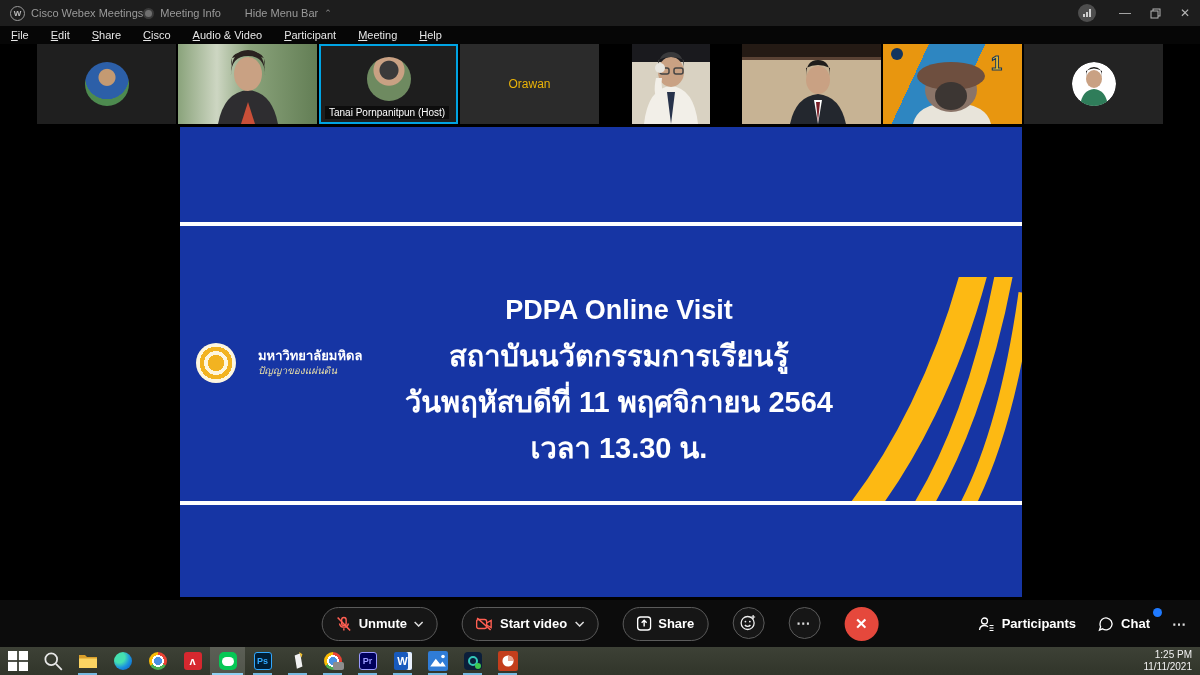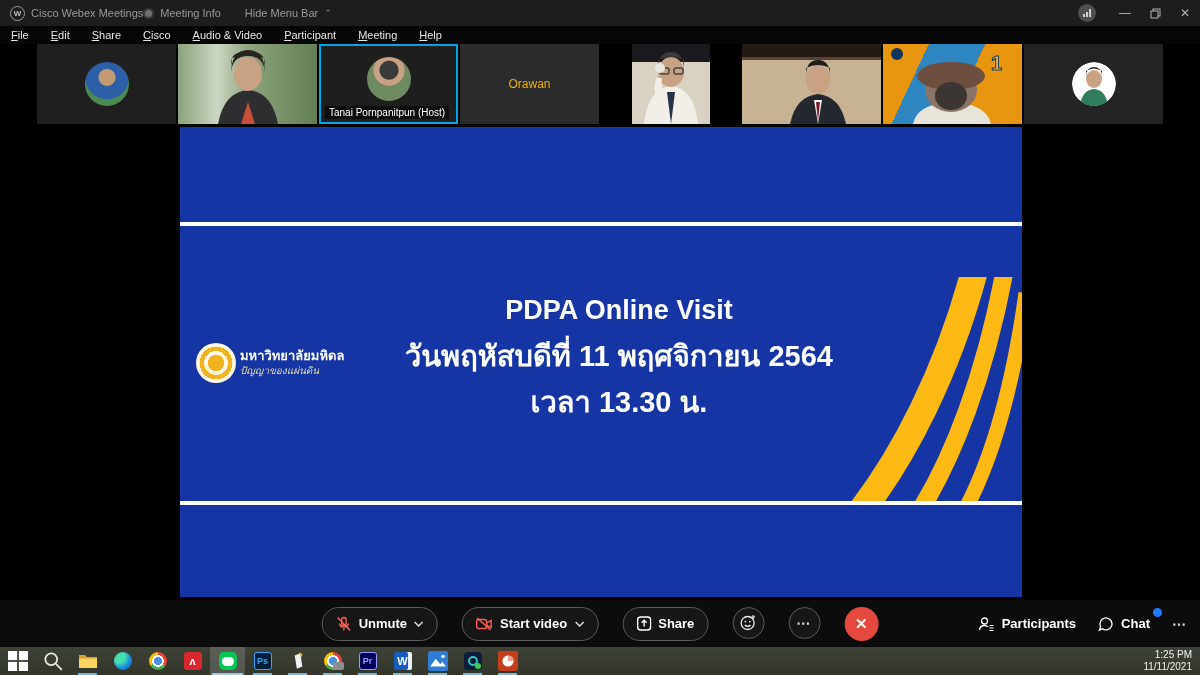--- a/index.html
+++ b/index.html
@@ -49,21 +49,21 @@
   
   #stage { position:absolute; left:0; top:124px; width:1200px; height:476px; background:#000; }
   #slide { position:absolute; left:180px; top:3px; width:842px; height:470px;
            background:#1635a4; overflow:hidden; }
   .slide-line { position:absolute; left:0; width:842px; height:4px; background:#fff; }
   #slide-text { position:absolute; left:0; top:160px; width:842px; text-align:center;
                 padding-left:36px; color:#fff; font-weight:600; }
   #slide-text div { line-height:46px; }
   .t-latin { font-size:27px; }
   .t-thai  { font-size:29px; }
-  #mu-logo { position:absolute; left:16px; top:216px; display:flex; align-items:center; gap:4px; }
+  #mu-logo { position:absolute; left:16px; top:216px; display:flex; align-items:center; gap:22px; }
   .mu-emblem { width:40px; height:40px; border-radius:50%;
                background:radial-gradient(circle, #f2b321 0 28%, #fdf6e0 28% 42%,
                            #f2b321 42% 58%, #fdf6e0 58% 72%, #e8a012 72%); }
   .mu-name { color:#fff; font-size:13px; font-weight:bold; line-height:15px; }
   .mu-sub  { color:#e9dfa8; font-size:10px; font-style:italic; }
 
   
   #controlbar { position:absolute; left:0; top:600px; width:1200px; height:47px;
                 background:#0c0c0c; }
   #cb-center { position:absolute; left:50%; top:50%; transform:translate(-50%,-50%);
@@ -236,20 +236,21 @@
     <div id="mu-logo">
       <div class="mu-emblem"></div>
       <div>
         <div class="mu-name">มหาวิทยาลัยมหิดล</div>
         <div class="mu-sub">ปัญญาของแผ่นดิน</div>
       </div>
     </div>
 
     <div id="slide-text">
       <div class="t-latin">PDPA Online Visit</div>
+      <div class="t-thai">สถาบันนวัตกรรมการเรียนรู้</div>
       <div class="t-thai">วันพฤหัสบดีที่ 11 พฤศจิกายน 2564</div>
       <div class="t-thai">เวลา 13.30 น.</div>
     </div>
   </div>
 </div>
 
 <div id="controlbar">
   <div id="cb-center">
     <div class="pill">
       <svg width="16" height="16" viewBox="0 0 16 16">

